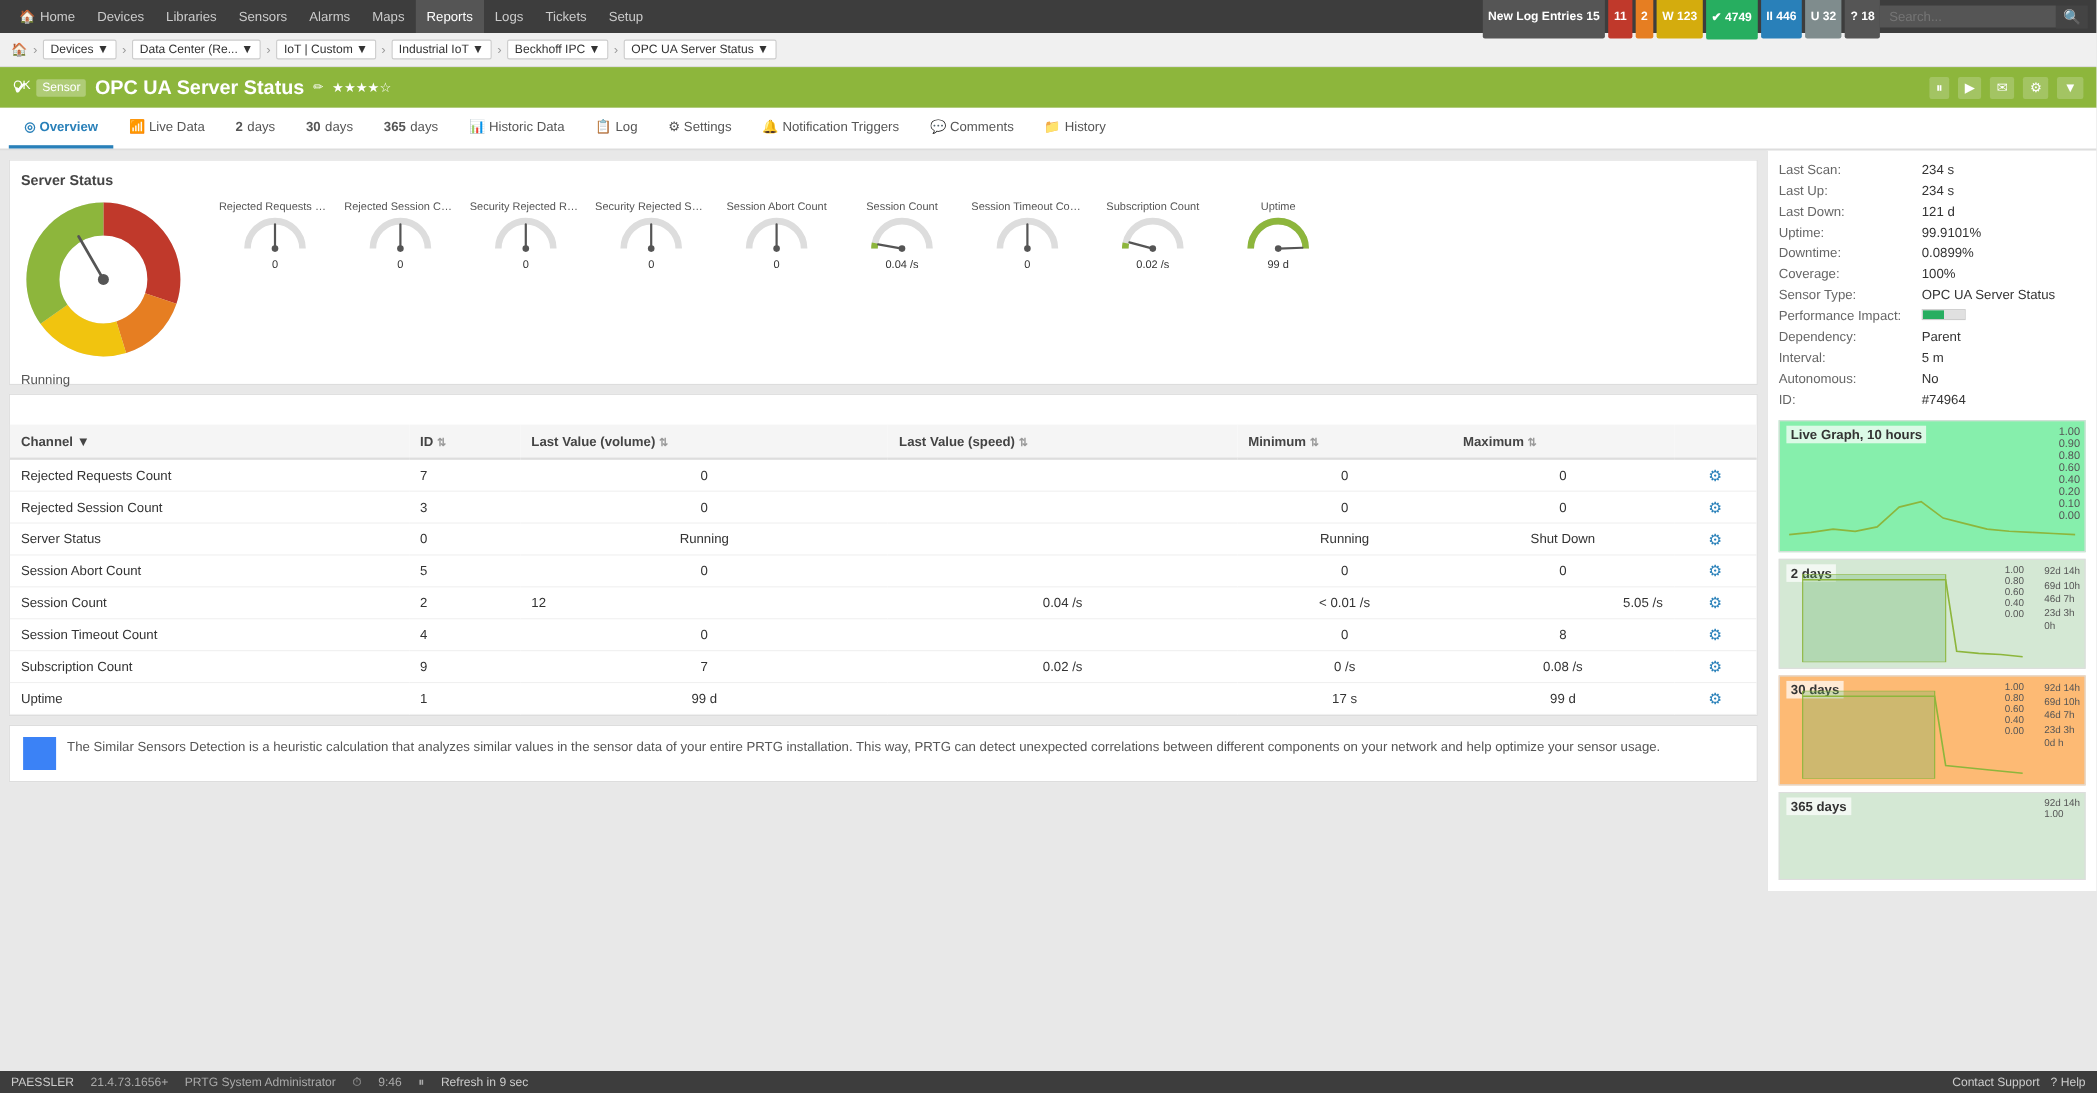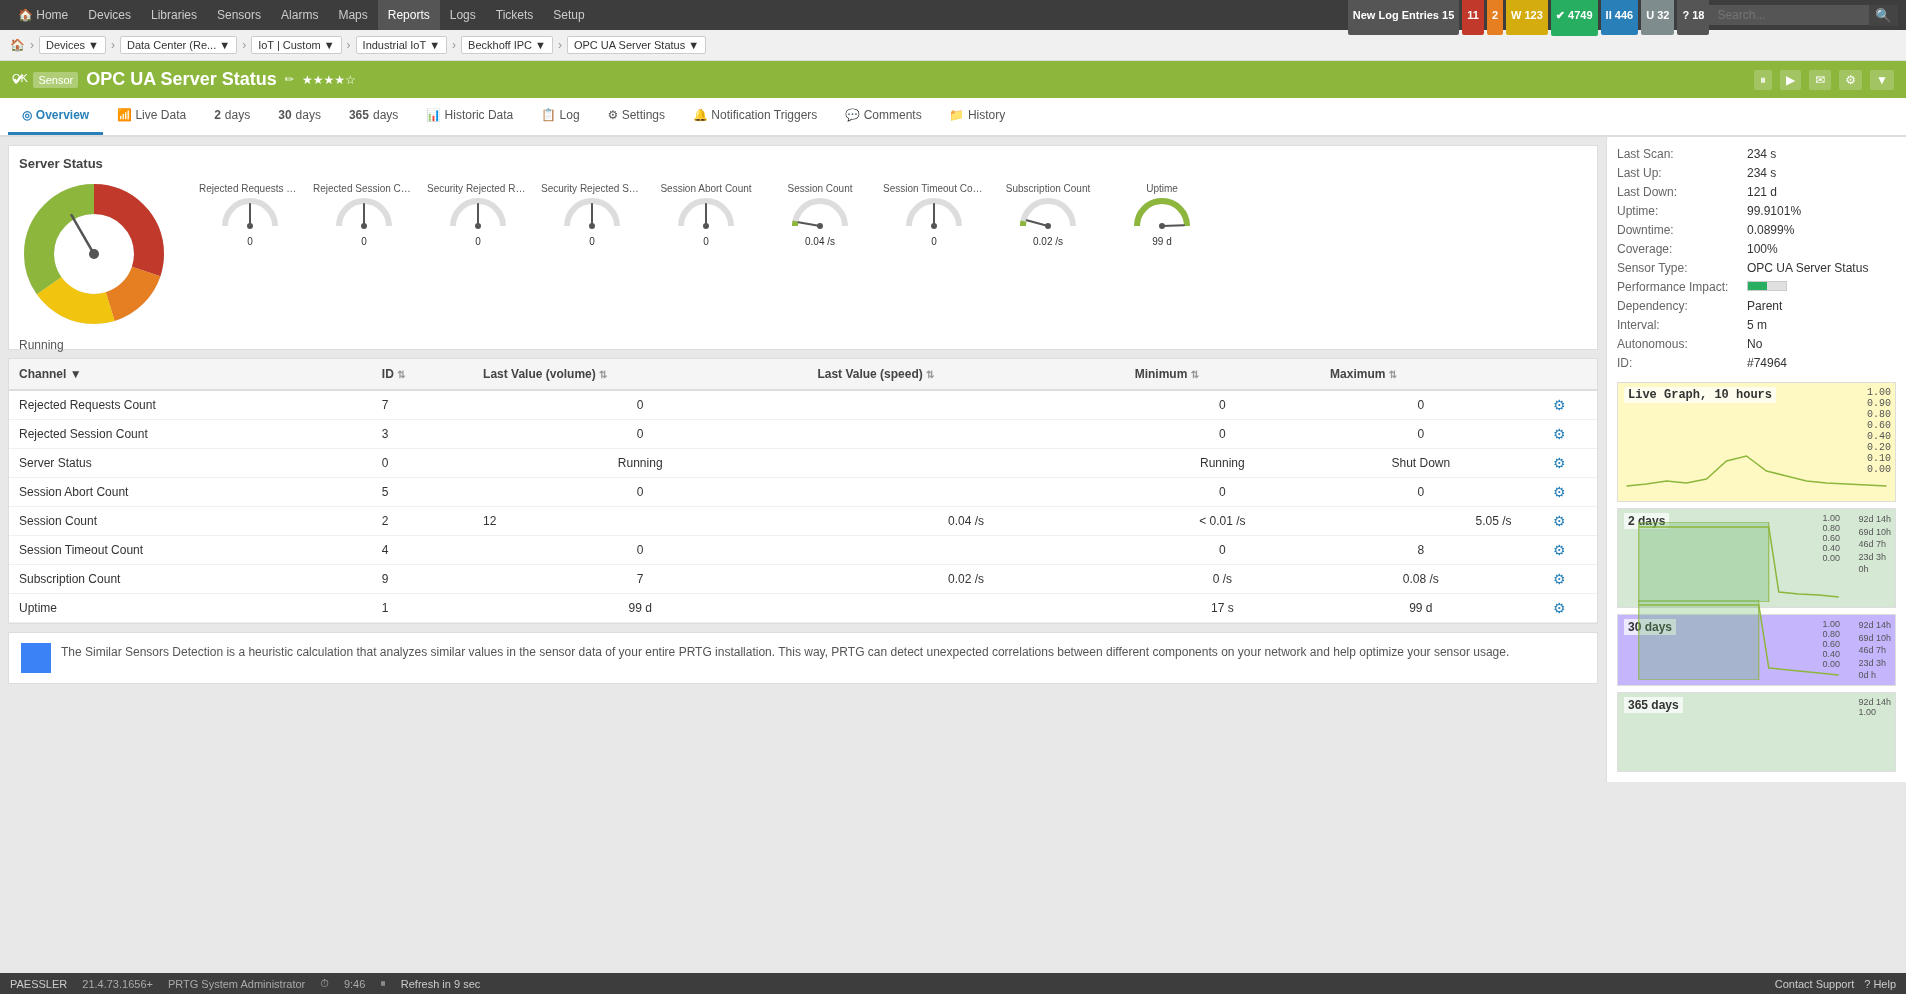--- a/index.html
+++ b/index.html
@@ -56,21 +56,21 @@
     .donut-chart { width: 160px; height: 160px; position: relative; margin-right: 16px; flex-shrink: 0; }
     .gauges-grid { display: flex; flex-wrap: wrap; gap: 4px; flex: 1; }
     .gauge-item { width: 110px; text-align: center; padding: 4px; }
     .gauge-label { font-size: 10px; color: #555; margin-bottom: 2px; white-space: nowrap; overflow: hidden; text-overflow: ellipsis; }
     .gauge-value { font-size: 10px; color: #333; margin-top: 2px; }
 
     .running-label { font-size: 12px; color: #555; margin-top: 6px; }
 
     
     .data-table-card { background: #fff; border: 1px solid #ddd; margin-bottom: 8px; }
-    .data-table { width: 100%; border-collapse: collapse; }
+    .data-table { width: 100%; border-collapse: collapse; margin-top: 27px; }
     .data-table th { background: #f5f5f5; border-bottom: 2px solid #ddd; padding: 8px 10px; text-align: left; font-size: 12px; color: #444; font-weight: bold; cursor: pointer; white-space: nowrap; }
     .data-table th .sort-icon { color: #999; font-size: 10px; }
     .data-table td { padding: 6px 10px; border-bottom: 1px solid #f0f0f0; font-size: 12px; color: #333; }
     .link-icon { color: #2980b9; cursor: pointer; font-size: 14px; }
 
     
     .info-row { display: flex; margin-bottom: 5px; }
     .info-label { color: #666; width: 130px; flex-shrink: 0; }
     .info-value { color: #333; font-weight: 500; }
     .info-section { margin-bottom: 12px; }
@@ -445,39 +445,39 @@
       <div class="info-row">
         <span class="info-label">Autonomous:</span>
         <span class="info-value">No</span>
       </div>
       <div class="info-row">
         <span class="info-label">ID:</span>
         <span class="info-value">#74964</span>
       </div>
     </div>
 
-    <div class="mini-chart" style="height:120px;background:#fef9c3;font-family:Liberation Mono, monospace;">
+    <div class="mini-chart" style="height:120px;background:#86efac;">
       <div class="mini-chart-label">Live Graph, 10 hours</div>
       <div class="mini-chart-right-label">1.00<br>0.90<br>0.80<br>0.60<br>0.40<br>0.20<br>0.10<br>0.00</div>
       <svg width="100%" height="90" viewBox="0 0 260 90" style="position:absolute;bottom:10px;left:0;">
         <polyline points="0,85 20,83 40,80 60,82 80,78 100,60 120,55 140,70 160,75 180,80 200,82 220,83 240,84 260,85" fill="none" stroke="#8db63c" stroke-width="1.5"></polyline>
       </svg>
     </div>
 
     <div class="mini-chart" style="height:100px;background:#d4e8d4;margin-top:6px;">
       <div class="mini-chart-label">2 days</div>
       <div class="mini-chart-right-label" style="font-size:9px;line-height:1.4;">92d 14h<br>69d 10h<br>46d 7h<br>23d 3h<br>0h</div>
       <div style="position:absolute;right:55px;top:4px;font-size:9px;color:#555;">1.00<br>0.80<br>0.60<br>0.40<br>0.00</div>
       <svg width="80%" height="80" viewBox="0 0 200 80" style="position:absolute;bottom:5px;left:10px;">
         <rect x="0" y="0" width="130" height="80" fill="rgba(100,180,100,0.3)" stroke="#8db63c" stroke-width="1"></rect>
         <polyline points="0,5 20,5 40,5 60,5 80,5 100,5 120,5 130,5 140,70 160,72 180,73 200,75" fill="none" stroke="#8db63c" stroke-width="1.5"></polyline>
       </svg>
     </div>
 
-    <div class="mini-chart" style="height:72px;background:#c4b5fd;margin-top:6px;">
+    <div class="mini-chart" style="height:100px;background:#fdba74;margin-top:6px;">
       <div class="mini-chart-label">30 days</div>
       <div class="mini-chart-right-label" style="font-size:9px;line-height:1.4;">92d 14h<br>69d 10h<br>46d 7h<br>23d 3h<br>0d h</div>
       <div style="position:absolute;right:55px;top:4px;font-size:9px;color:#555;">1.00<br>0.80<br>0.60<br>0.40<br>0.00</div>
       <svg width="80%" height="80" viewBox="0 0 200 80" style="position:absolute;bottom:5px;left:10px;">
         <rect x="0" y="0" width="120" height="80" fill="rgba(100,180,100,0.3)" stroke="#8db63c" stroke-width="1"></rect>
         <polyline points="0,5 20,5 40,5 60,5 80,5 100,5 110,5 120,5 130,68 150,70 170,72 200,75" fill="none" stroke="#8db63c" stroke-width="1.5"></polyline>
       </svg>
     </div>
 
     <div class="mini-chart" style="height:80px;background:#d4e8d4;margin-top:6px;">

